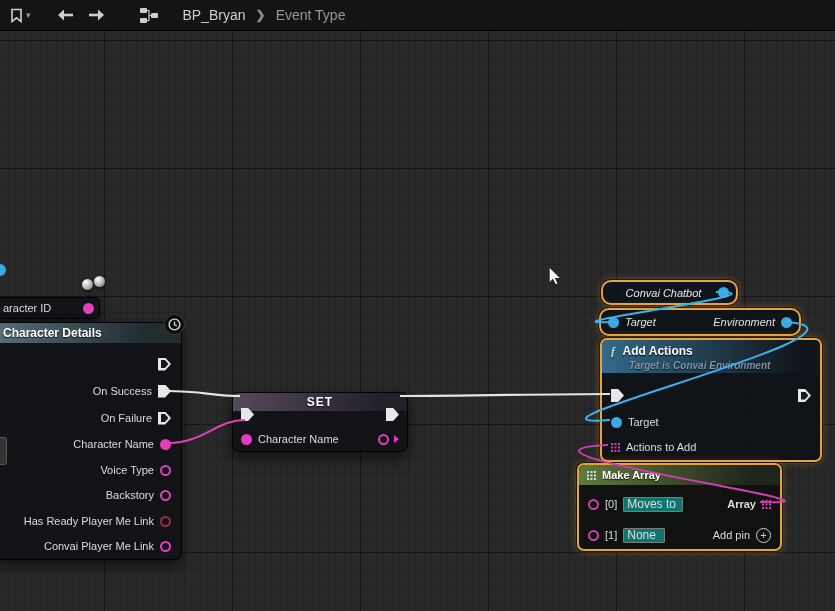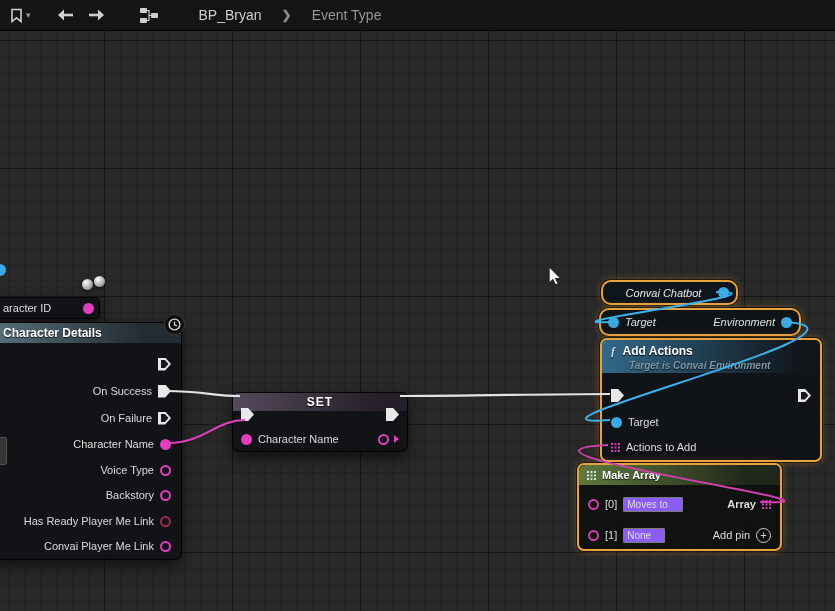--- a/index.html
+++ b/index.html
@@ -9,21 +9,21 @@
     -webkit-font-smoothing:antialiased;
   }
   
   .toolbar {
     position:absolute; top:0; left:0; width:835px; height:30px;
     background:#141414; border-bottom:1px solid #000;
     display:flex; align-items:center; z-index:50; color:#c9c9c9;
   }
   .tb-btn { display:flex; align-items:center; gap:3px; padding:0 6px; height:100%; cursor:default; }
   .chev { font-size:9px; color:#9a9a9a; }
-  .breadcrumb { display:flex; align-items:center; gap:20px; margin-left:34px; font-size:14px; }
+  .breadcrumb { display:flex; align-items:center; gap:10px; margin-left:18px; font-size:14px; }
   .bc-parent { color:#cfcfcf; }
   .bc-sep { color:#8a8a8a; font-size:12px; font-weight:bold; }
   .bc-current { color:#969696; }
 
   
   .canvas {
     position:absolute; top:30px; left:0; width:835px; height:581px;
     background-color:#282828;
     background-image:
       linear-gradient(rgba(0,0,0,0.38) 1px, transparent 1px),
@@ -80,22 +80,22 @@
   
   .grid-pin { width:9px; height:9px; flex:0 0 auto; position:relative; }
   .grid-pin i {
     position:absolute; left:0; top:0; display:block; width:2px; height:2px; background:var(--c,#cf3fae);
     box-shadow:3.5px 0 var(--c,#cf3fae),7px 0 var(--c,#cf3fae),
                0 3.5px var(--c,#cf3fae),3.5px 3.5px var(--c,#cf3fae),7px 3.5px var(--c,#cf3fae),
                0 7px var(--c,#cf3fae),3.5px 7px var(--c,#cf3fae),7px 7px var(--c,#cf3fae);
   }
 
   .pin-input {
-    background:#8b5cf6; border:1px solid #7a7a7a; border-radius:1px;
-    color:#dedede; font-size:10px; font-family:"Liberation Sans",sans-serif;
+    background:#0f766e; border:1px solid #7a7a7a; border-radius:1px;
+    color:#dedede; font-size:12px; font-family:"Liberation Sans",sans-serif;
     height:13px; padding:0 3px; box-sizing:content-box;
   }
   .plus-circle {
     width:13px; height:13px; border-radius:50%; border:1px solid #cfcfcf;
     display:flex; align-items:center; justify-content:center;
     font-size:11px; line-height:1; color:#cfcfcf;
   }
   .compact { display:flex; align-items:center;font-style:italic; }
   .clock-badge {
     position:absolute; width:19px; height:19px; border-radius:50%;

